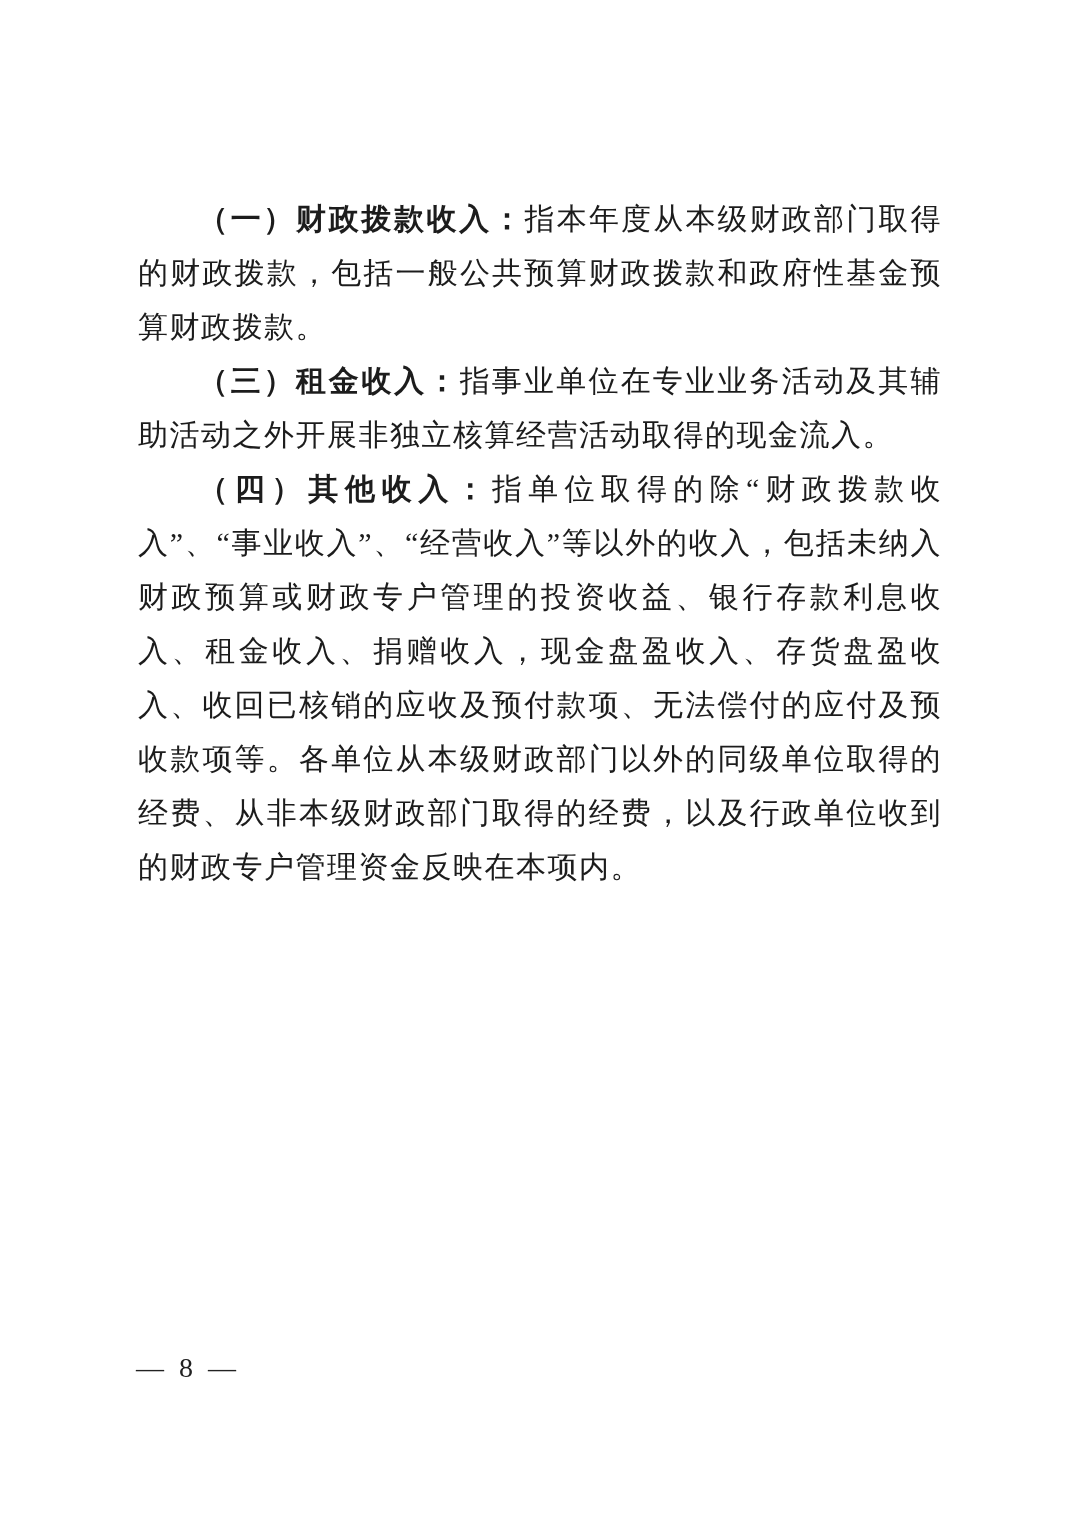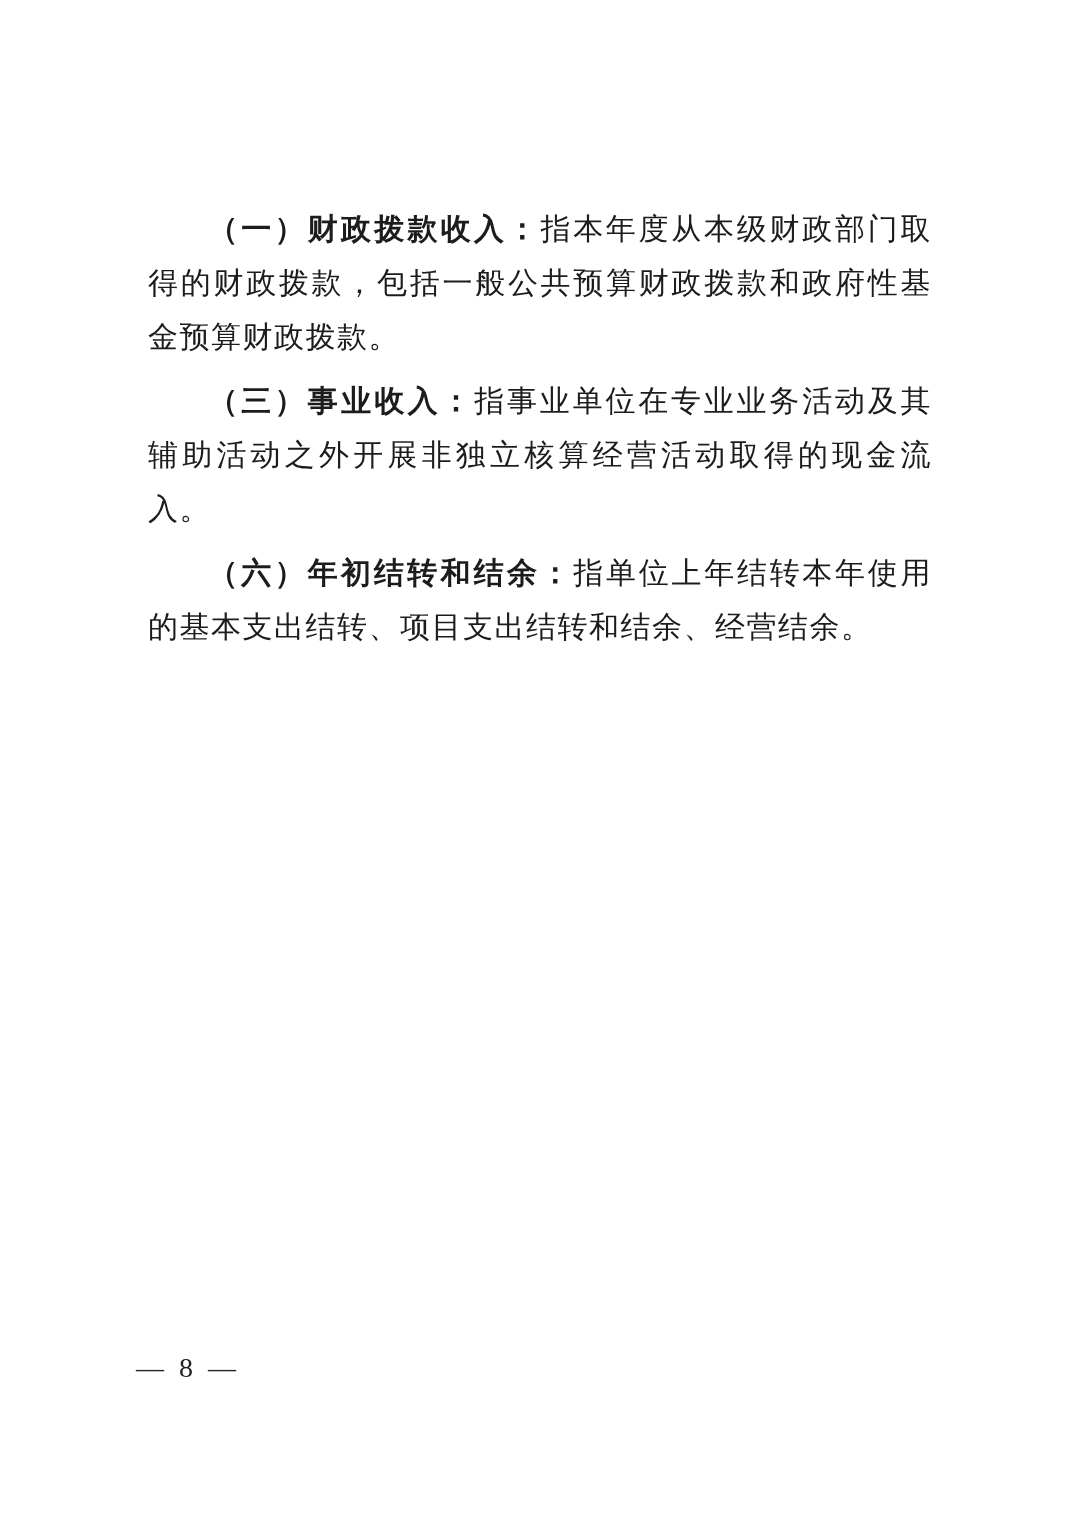--- a/index.html
+++ b/index.html
@@ -22,21 +22,21 @@
     height: 1520px;
     background: #ffffff;
   }
   .content {
     position: absolute;
     left: 138px;
     right: 132px;
     top: 192px;
   }
   .para {
-    margin: 10px;
+    margin: 0;
     font-size: 30px;
     line-height: 54px;
     text-align: justify;
     text-justify: inter-character;
     text-indent: 2em;
     letter-spacing: 1.5px;
     word-break: break-all;
   }
   .para .term {
     font-weight: bold;
@@ -53,24 +53,24 @@
 </style>
 </head>
 <body>
 
 <div class="page">
   <div class="content">
 
     <p class="para"><span class="term">（一）财政拨款收入：</span><span>指本年度从本级财政部门取得的财政拨款，包括一般公共预算财政拨款和政府性基金预算财政拨款。</span></p>
 
 
-    <p class="para"><span class="term">（三）事业收入：</span><span>指事业单位在专业业务活动及其辅助活动之外开展非独立核算经营活动取得的现金流入。</span></p>
+    <p class="para"><span class="term">（三）租金收入：</span><span>指事业单位在专业业务活动及其辅助活动之外开展非独立核算经营活动取得的现金流入。</span></p>
+
+    <p class="para"><span class="term">（四）其他收入：</span><span>指单位取得的除“财政拨款收入”、“事业收入”、“经营收入”等以外的收入，包括未纳入财政预算或财政专户管理的投资收益、银行存款利息收入、租金收入、捐赠收入，现金盘盈收入、存货盘盈收入、收回已核销的应收及预付款项、无法偿付的应付及预收款项等。各单位从本级财政部门以外的同级单位取得的经费、从非本级财政部门取得的经费，以及行政单位收到的财政专户管理资金反映在本项内。</span></p>
 
 
-
-    <p class="para"><span class="term">（六）年初结转和结余：</span><span>指单位上年结转本年使用的基本支出结转、项目支出结转和结余、经营结余。</span></p>
 
   </div>
 
   <div class="footer">
     <span>— 8 —</span>
   </div>
 </div>
 
 </body></html>

